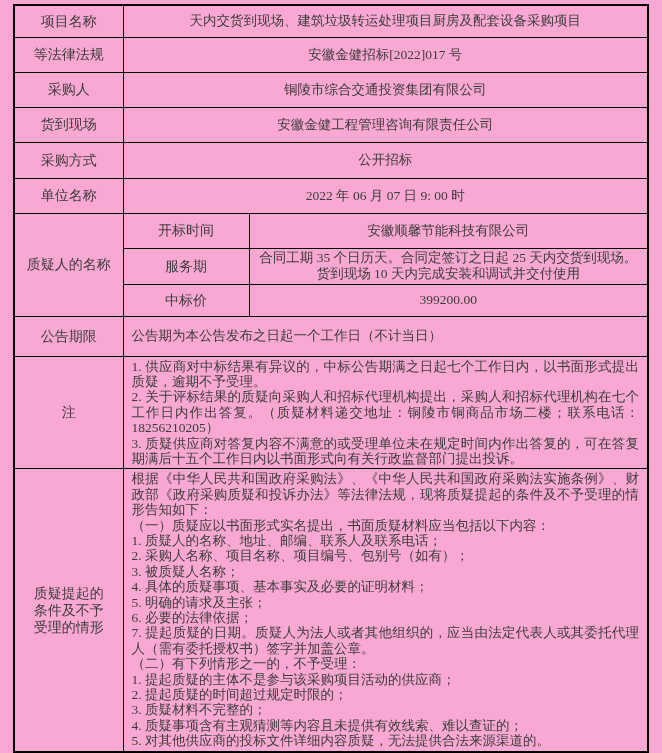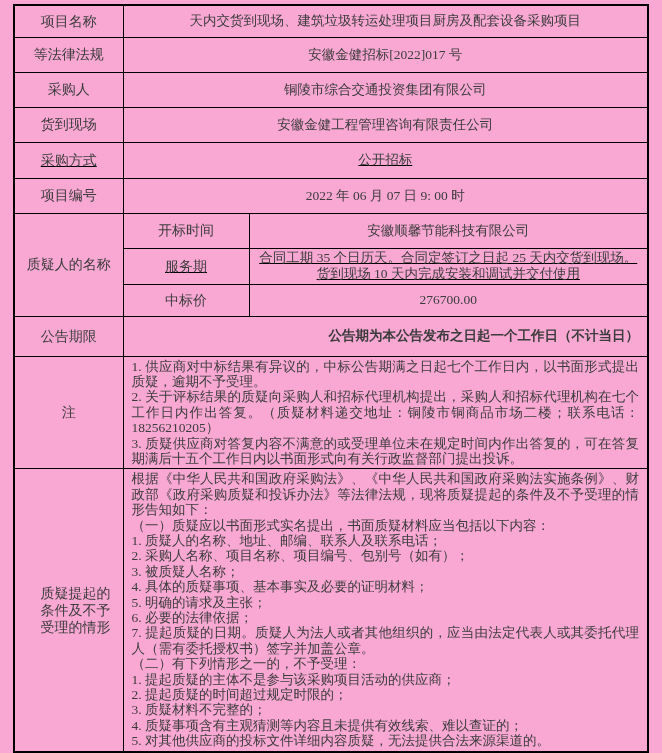--- a/index.html
+++ b/index.html
@@ -29,49 +29,48 @@
     vertical-align: middle;
     overflow: hidden;
   }
   td.lbl {
     text-align: center;
     font-size: 14px;
     line-height: 17px;
     padding: 0 6px;
   }
   td.lbl-narrow {
-    text-align: right;
+    text-align: center;
     font-size: 14px;
     line-height: 17px;
     padding: 0 12px;
   }
   td.val-center {
     text-align: center;
     font-size: 13.5px;
     line-height: 16px;
     padding: 0 6px;
   }
   td.val-left {
-    text-align: right;
+    text-align: left;
     font-size: 13.5px;
     line-height: 16px;
     padding: 1px 8px;
-    font-weight: bold;
   }
   td.val-block {
     text-align: justify;
     font-size: 13.5px;
     line-height: 15.4px;
     padding: 2px 8px;
     vertical-align: top;
     white-space: pre-wrap;
   }
   tr.h32 { height: 32px; }
   tr.h35 { height: 35px; }
-  tr.h36 { height: 36px; text-decoration: underline; }
+  tr.h36 { height: 36px; }
   tr.h40 { height: 40px; }
   tr.h110 { height: 110px; }
   tr.h272 { height: 272px; }
 </style>
 </head>
 <body>
 
 <div class="page">
   <table class="doc-table">
     <colgroup>
@@ -94,36 +93,36 @@
       </tr>
       <tr class="h35">
         <td class="lbl">货到现场</td>
         <td class="val-center" colspan="2">安徽金健工程管理咨询有限责任公司</td>
       </tr>
       <tr class="h36">
         <td class="lbl">采购方式</td>
         <td class="val-center" colspan="2">公开招标</td>
       </tr>
       <tr class="h35">
-        <td class="lbl">项目编号</td>
+        <td class="lbl">单位名称</td>
         <td class="val-center" colspan="2">2022 年 06 月 07 日 9: 00 时</td>
       </tr>
 
       <tr class="h35">
         <td class="lbl" rowspan="3">质疑人的名称</td>
         <td class="lbl">开标时间</td>
         <td class="val-center">安徽顺馨节能科技有限公司</td>
       </tr>
       <tr class="h36">
         <td class="lbl">服务期</td>
         <td class="val-center">合同工期 35 个日历天。合同定签订之日起 25 天内交货到现场。货到现场 10 天内完成安装和调试并交付使用</td>
       </tr>
       <tr class="h32">
         <td class="lbl">中标价</td>
-        <td class="val-center">276700.00</td>
+        <td class="val-center">399200.00</td>
       </tr>
 
       <tr class="h40">
         <td class="lbl">公告期限</td>
         <td class="val-left" colspan="2">公告期为本公告发布之日起一个工作日（不计当日）</td>
       </tr>
 
       <tr class="h110">
         <td class="lbl">注</td>
         <td class="val-block" colspan="2">1. 供应商对中标结果有异议的，中标公告期满之日起七个工作日内，以书面形式提出质疑，逾期不予受理。

